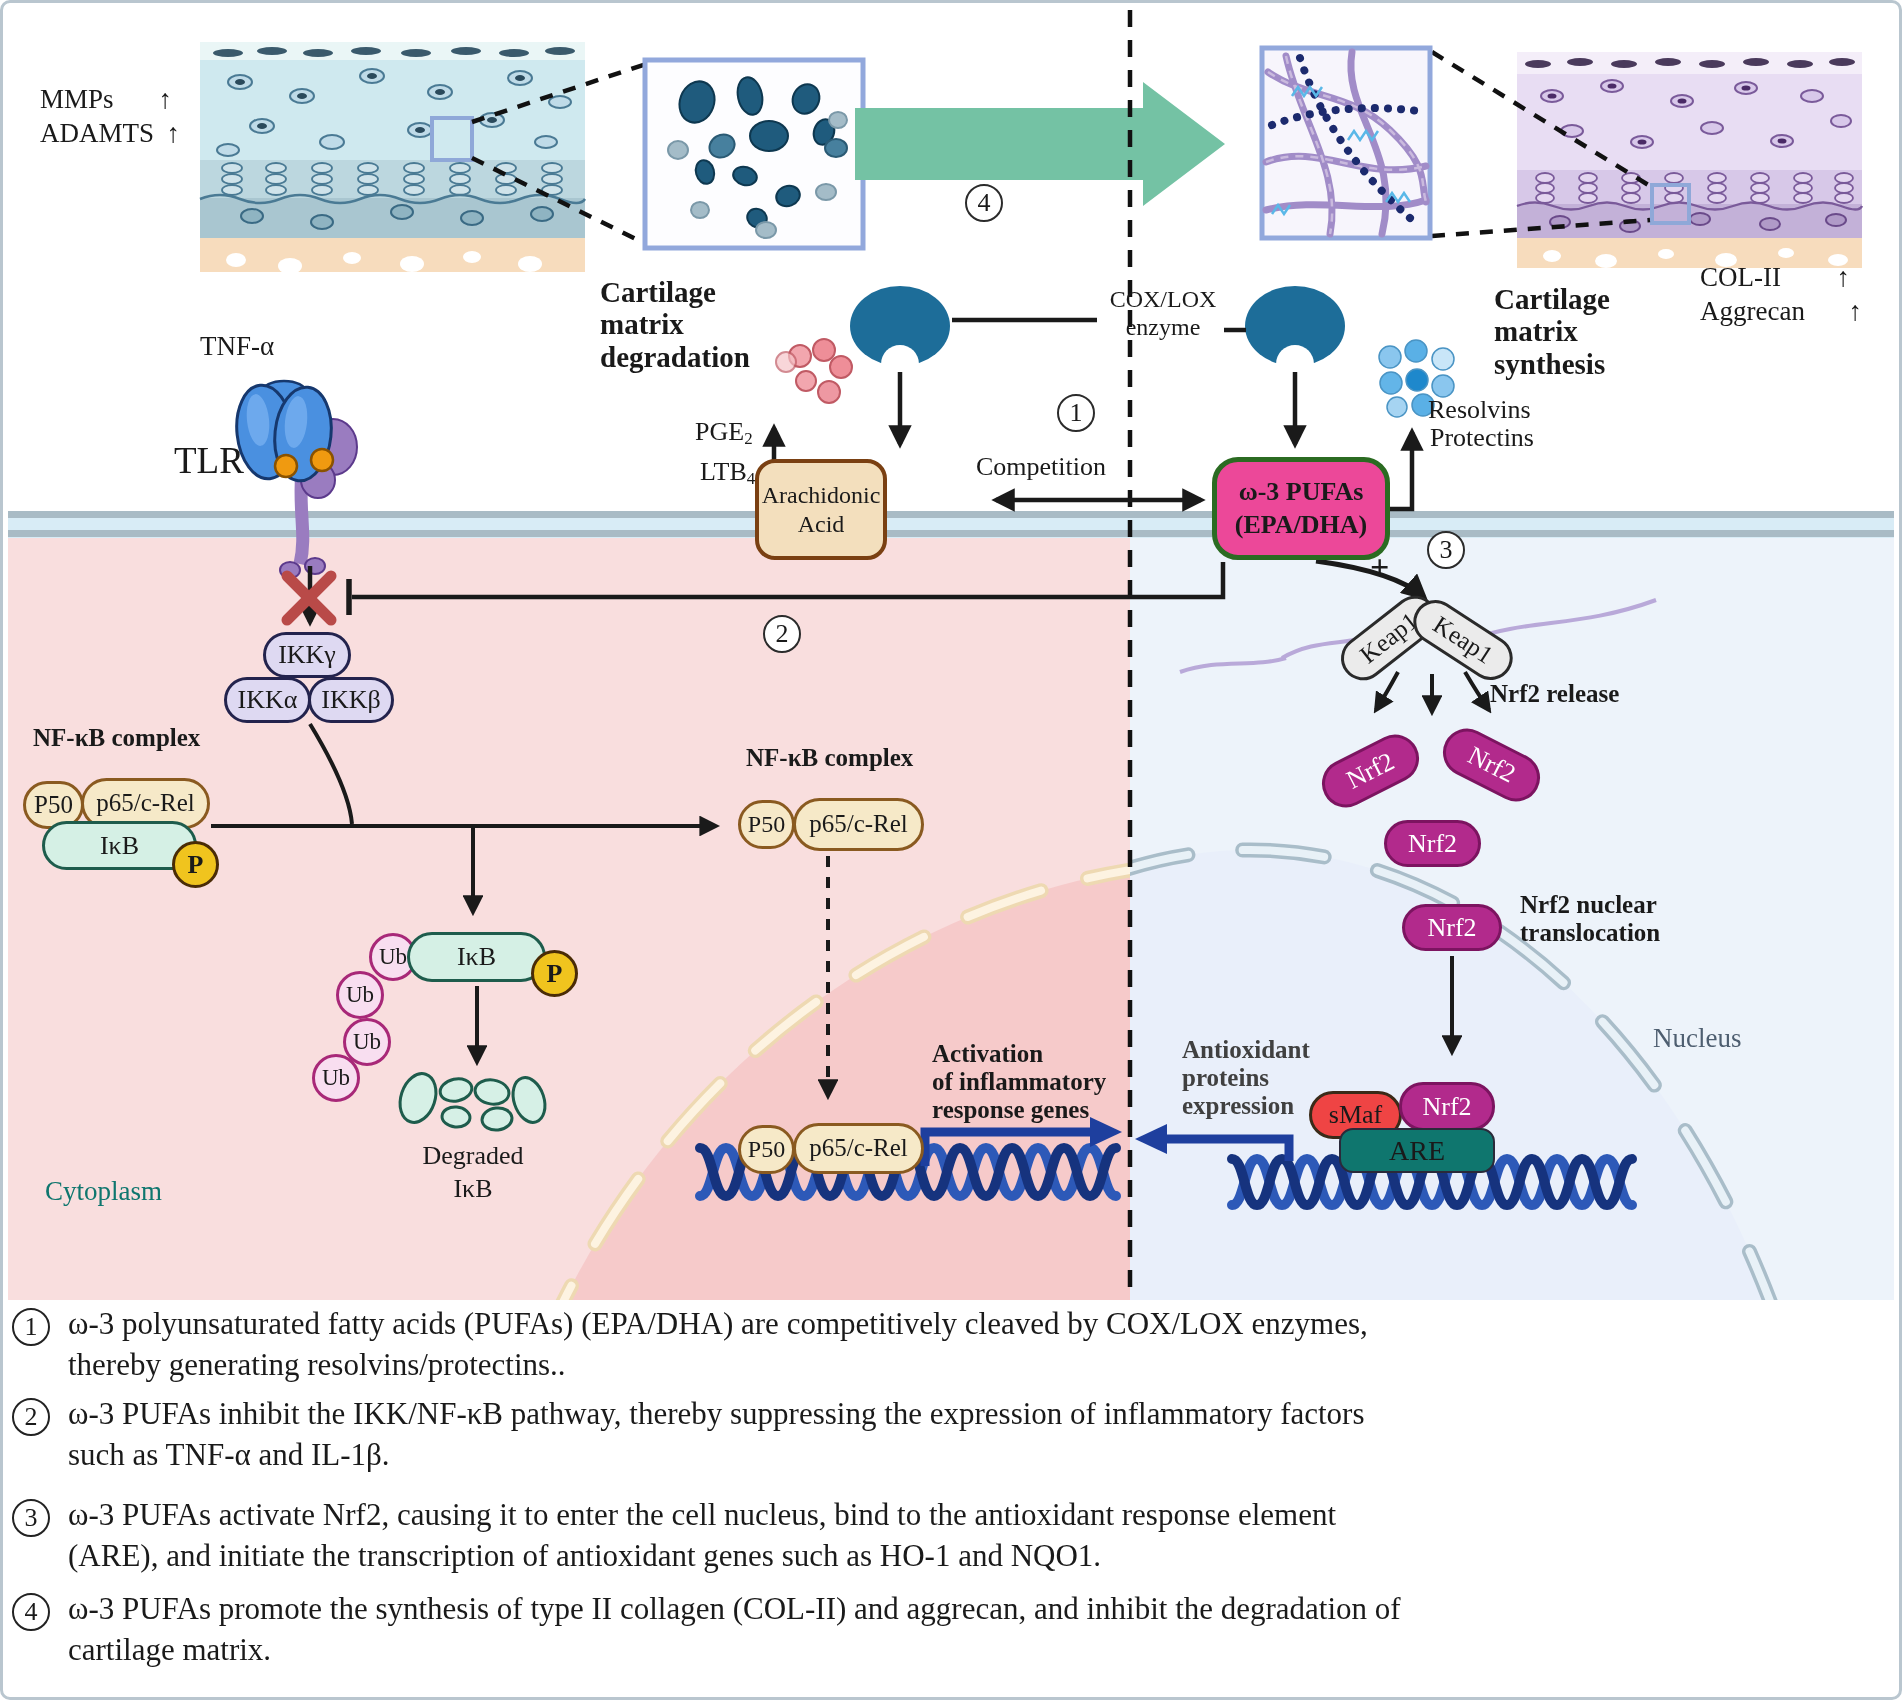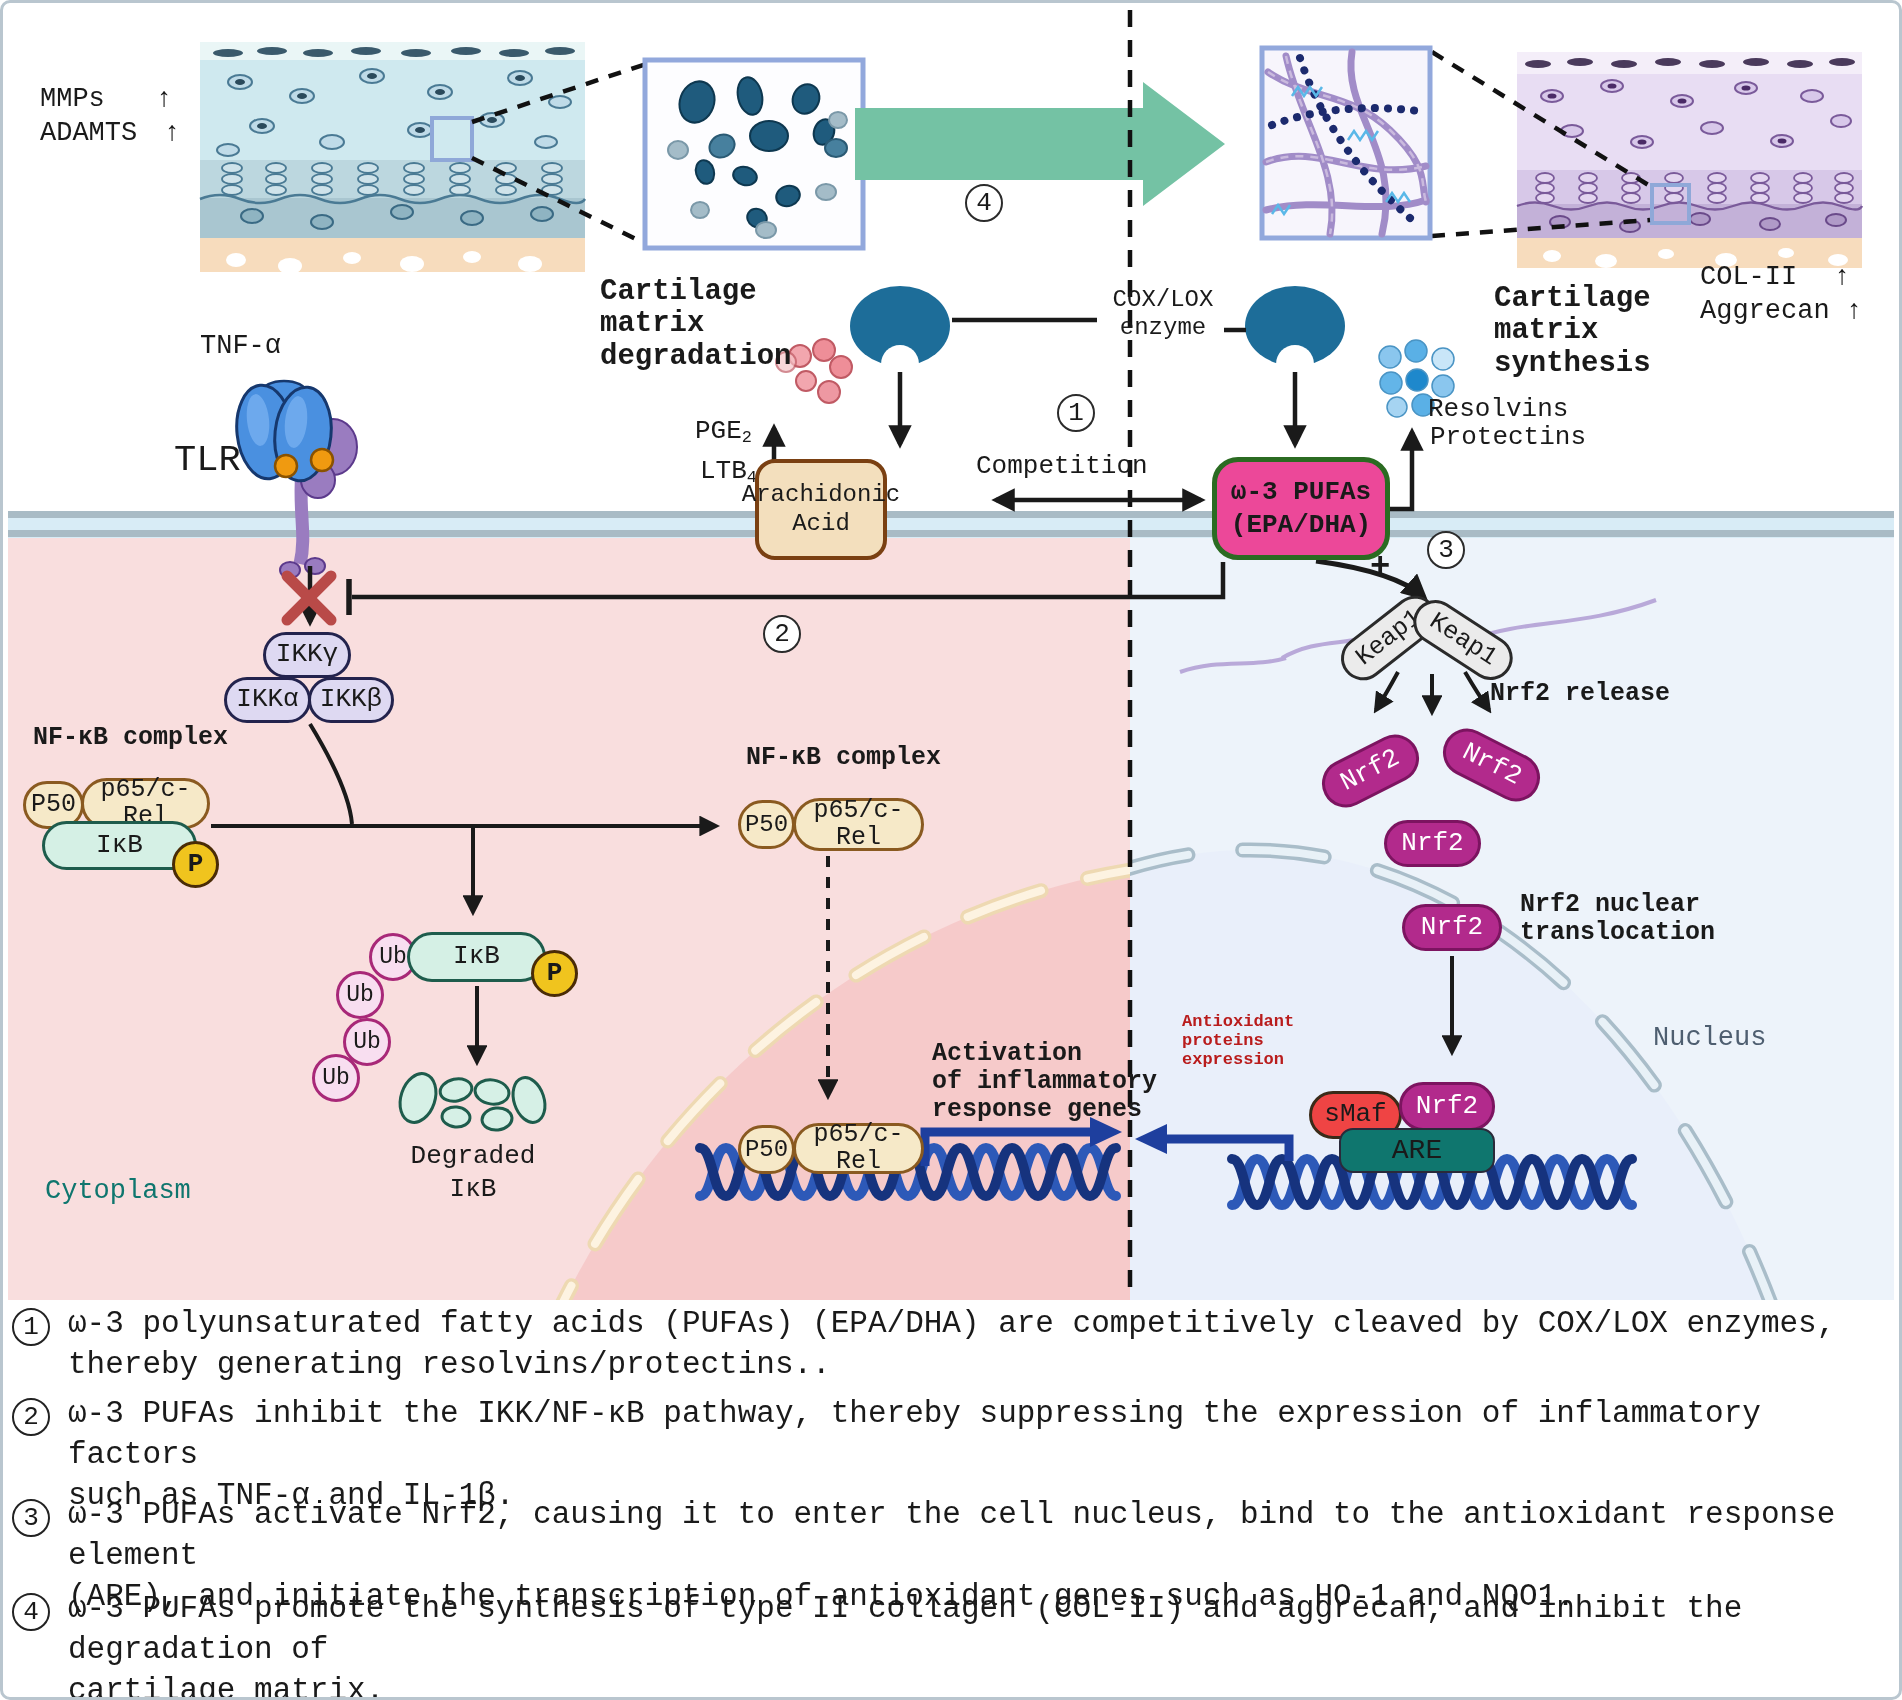--- a/index.html
+++ b/index.html
@@ -1,17 +1,17 @@
 <!DOCTYPE html>
 <html><head>
 <meta charset="utf-8">
 <style>
   html,body{margin:0;padding:0;background:#ffffff}
   #canvas{position:relative;width:1902px;height:1700px;background:#ffffff;overflow:hidden;
-          font-family:Liberation Mono, monospace;color:#1a1a1a}
+          font-family:Liberation Serif, serif;color:#1a1a1a}
   #diagram-svg{position:absolute;left:0;top:0;z-index:1}
   #frame{position:absolute;inset:0;border:3px solid #b9c6cf;border-radius:10px;pointer-events:none;z-index:50}
   .lbl{position:absolute;white-space:pre-line;z-index:3;line-height:1.12}
   .b{font-weight:700}
   .pill{position:absolute;display:flex;align-items:center;justify-content:center;box-sizing:border-box;
         text-align:center;z-index:4;line-height:1.05}
   .badge{position:absolute;width:38px;height:38px;border:2.5px solid #2b2b2b;border-radius:50%;background:#fff;
          display:flex;align-items:center;justify-content:center;font-size:26px;z-index:5;box-sizing:border-box}
   .leg{position:absolute;left:12px;display:flex;gap:18px;align-items:flex-start;z-index:3}
   .leg .lnum{flex:0 0 auto;width:38px;height:38px;border:2.5px solid #222;border-radius:50%;background:#fff;
@@ -491,21 +491,21 @@
 <div class="pill" style="left:1319px;top:747px;width:103px;height:48px;border-radius:24px;background:#b22a8c;border:3.5px solid #7c1460;color:#fff;font-size:26px;transform:rotate(-27deg)">Nrf2</div>
 <div class="pill" style="left:1440px;top:741px;width:103px;height:48px;border-radius:24px;background:#b22a8c;border:3.5px solid #7c1460;color:#fff;font-size:26px;transform:rotate(27deg)">Nrf2</div>
 <div class="pill" style="left:1384px;top:820px;width:97px;height:47px;border-radius:24px;background:#b22a8c;border:3.5px solid #7c1460;color:#fff;font-size:26px">Nrf2</div>
 <div class="pill" style="left:1402px;top:904px;width:100px;height:47px;border-radius:24px;background:#b22a8c;border:3.5px solid #7c1460;color:#fff;font-size:26px">Nrf2</div>
 <div class="lbl b" style="left:1520px;top:891px;font-size:25px">Nrf2 nuclear
 translocation</div>
 
 <div class="pill" style="left:1309px;top:1091px;width:93px;height:48px;border-radius:24px;background:#ef4444;border:3.5px solid #3a2a18;font-size:26px">sMaf</div>
 <div class="pill" style="left:1399px;top:1082px;width:96px;height:49px;border-radius:24px;background:#b22a8c;border:3.5px solid #7c1460;color:#fff;font-size:26px">Nrf2</div>
 <div class="pill" style="left:1339px;top:1128px;width:156px;height:45px;border-radius:14px;background:#0f766e;border:2.5px solid #2a2a3a;font-size:28px">ARE</div>
-<div class="lbl b" style="left:1182px;top:1012px;font-size:17px;color:#b91c1c">Antioxidant
+<div class="lbl b" style="left:1182px;top:1036px;font-size:25px;color:#404040">Antioxidant
 proteins
 expression</div>
 <div class="lbl" style="left:1653px;top:1023px;font-size:27px;color:#4e5e70">Nucleus</div>
 
 <div class="leg" style="top:1303px">
   <div class="lnum">1</div>
   <div class="txt">ω-3 polyunsaturated fatty acids (PUFAs) (EPA/DHA) are competitively cleaved by COX/LOX enzymes,
 thereby generating resolvins/protectins..</div>
 </div>
 <div class="leg" style="top:1393px">

